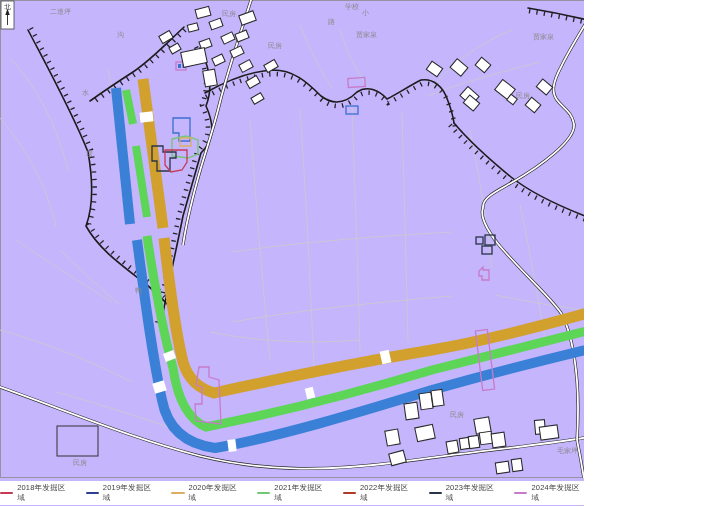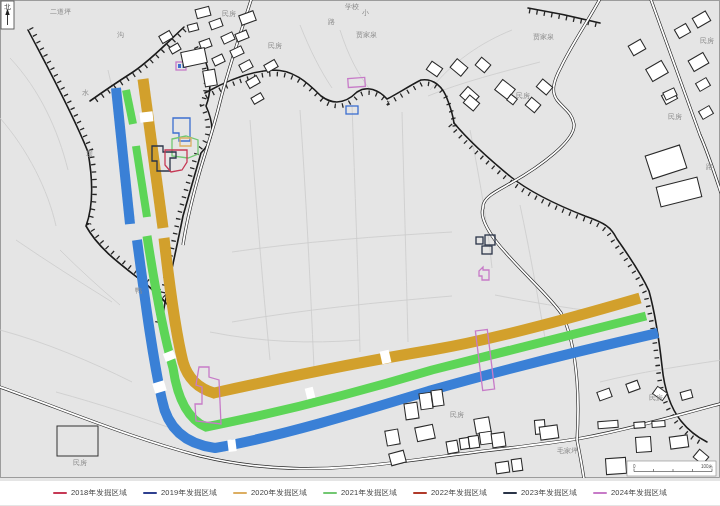--- a/index.html
+++ b/index.html
@@ -1,16 +1,16 @@
 <!DOCTYPE html>
 <html><head>
 <meta charset="utf-8">
 <style>
   html,body{margin:0;padding:0;background:#ffffff;}
-  .stage{position:relative;width:720px;height:506px;background:#e5e5e5;overflow:hidden;
+  .stage{position:relative;width:584px;height:506px;background:#c4b5fd;overflow:hidden;
          font-family:"Liberation Sans",sans-serif;}
   svg text{font-family:"Liberation Sans",sans-serif;}
   .maplabel{fill:#8a8a8a;font-size:7px;}
   .heavy{fill:none;stroke:#1c1c1c;stroke-width:1.6;stroke-linecap:round;}
   .hatch{fill:none;stroke:#1c1c1c;stroke-width:4.6;stroke-dasharray:1.3 6.2;opacity:.95;}
   .roadc{fill:none;stroke:#2a2a2a;stroke-width:3.1;}
   .roadi{fill:none;stroke:#ffffff;stroke-width:1.8;}
   .field{fill:none;stroke:#cccccc;stroke-width:0.8;}
   .band{fill:none;stroke-linecap:butt;}
   .gap{fill:none;stroke:#ffffff;stroke-linecap:butt;}

